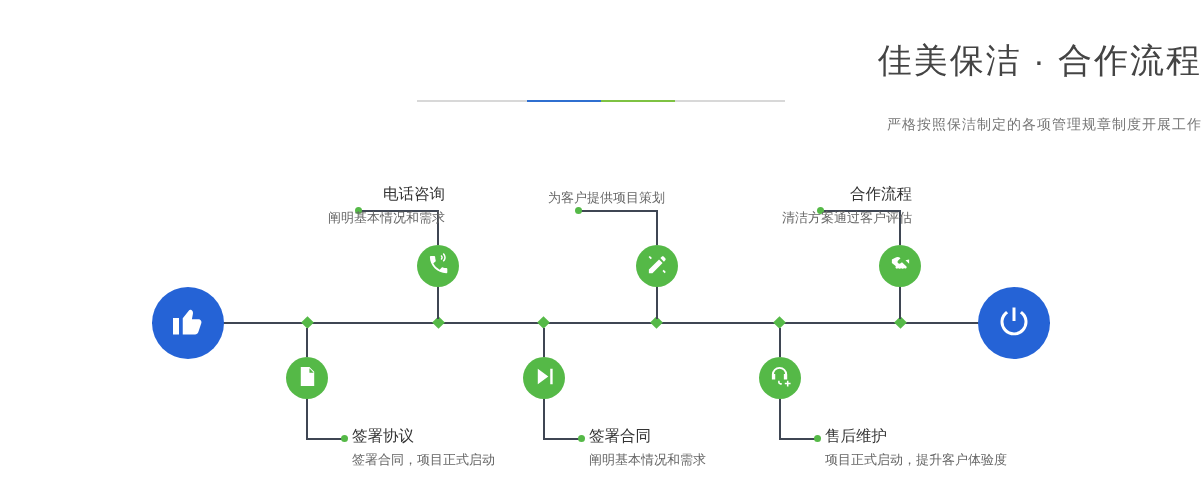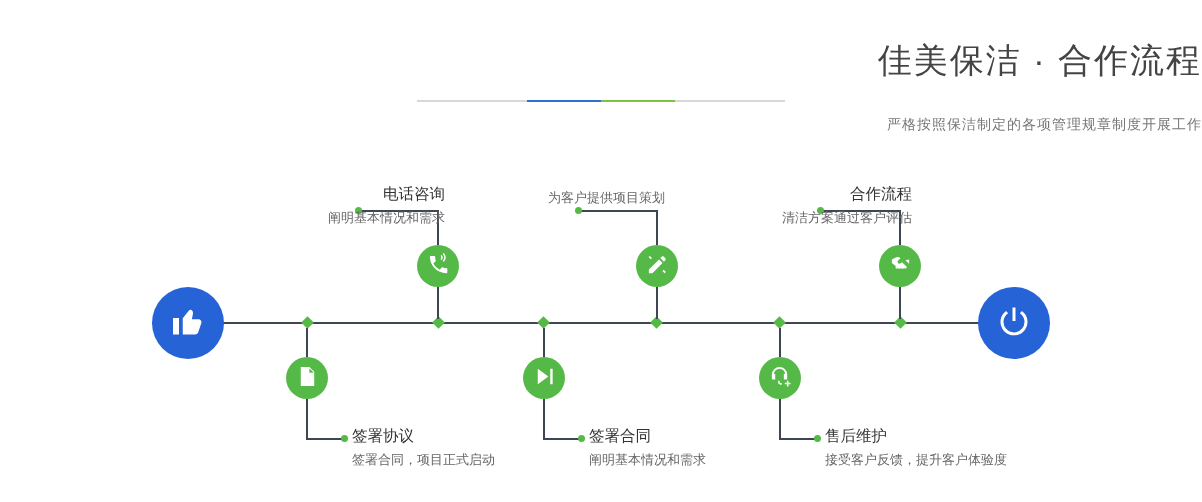--- a/index.html
+++ b/index.html
@@ -218,16 +218,16 @@
           <path d="M11 2a8 8 0 0 0-8 8v5h3.5v-5.5H5.2A5.8 5.8 0 0 1 11 3.8a5.8 5.8 0 0 1 5.8 5.7h-1.3V15H19v-5a8 8 0 0 0-8-8zM6 16.5h3.5v1.6c0 1.3 1 2.4 2.4 2.4h1.4v-1.6h-1.4c-.4 0-.8-.3-.8-.8v-1.6H6v-.0zM18.7 16.4h1.6v2.2h2.2v1.6h-2.2v2.2h-1.6v-2.2h-2.2v-1.6h2.2v-2.2z"></path>
         </svg>
     </span>
   </div>
   <div class="vline" style="left:779px;top:178px;height:29px;"></div>
   <div class="vline" style="left:779px;top:249px;height:40px;"></div>
   <div class="hline" style="left:779px;top:288px;width:38px;"></div>
   <div class="dot" style="left:814px;top:285px;"></div>
   <div class="lab" style="left:825px;top:276px;">
     <div class="t">售后维护</div>
-    <div class="d">接受客户反馈，提升客户体验度</div>
+    <div class="d">项目正式启动，提升客户体验度</div>
   </div>
 
 </div>
 
 </body></html>

